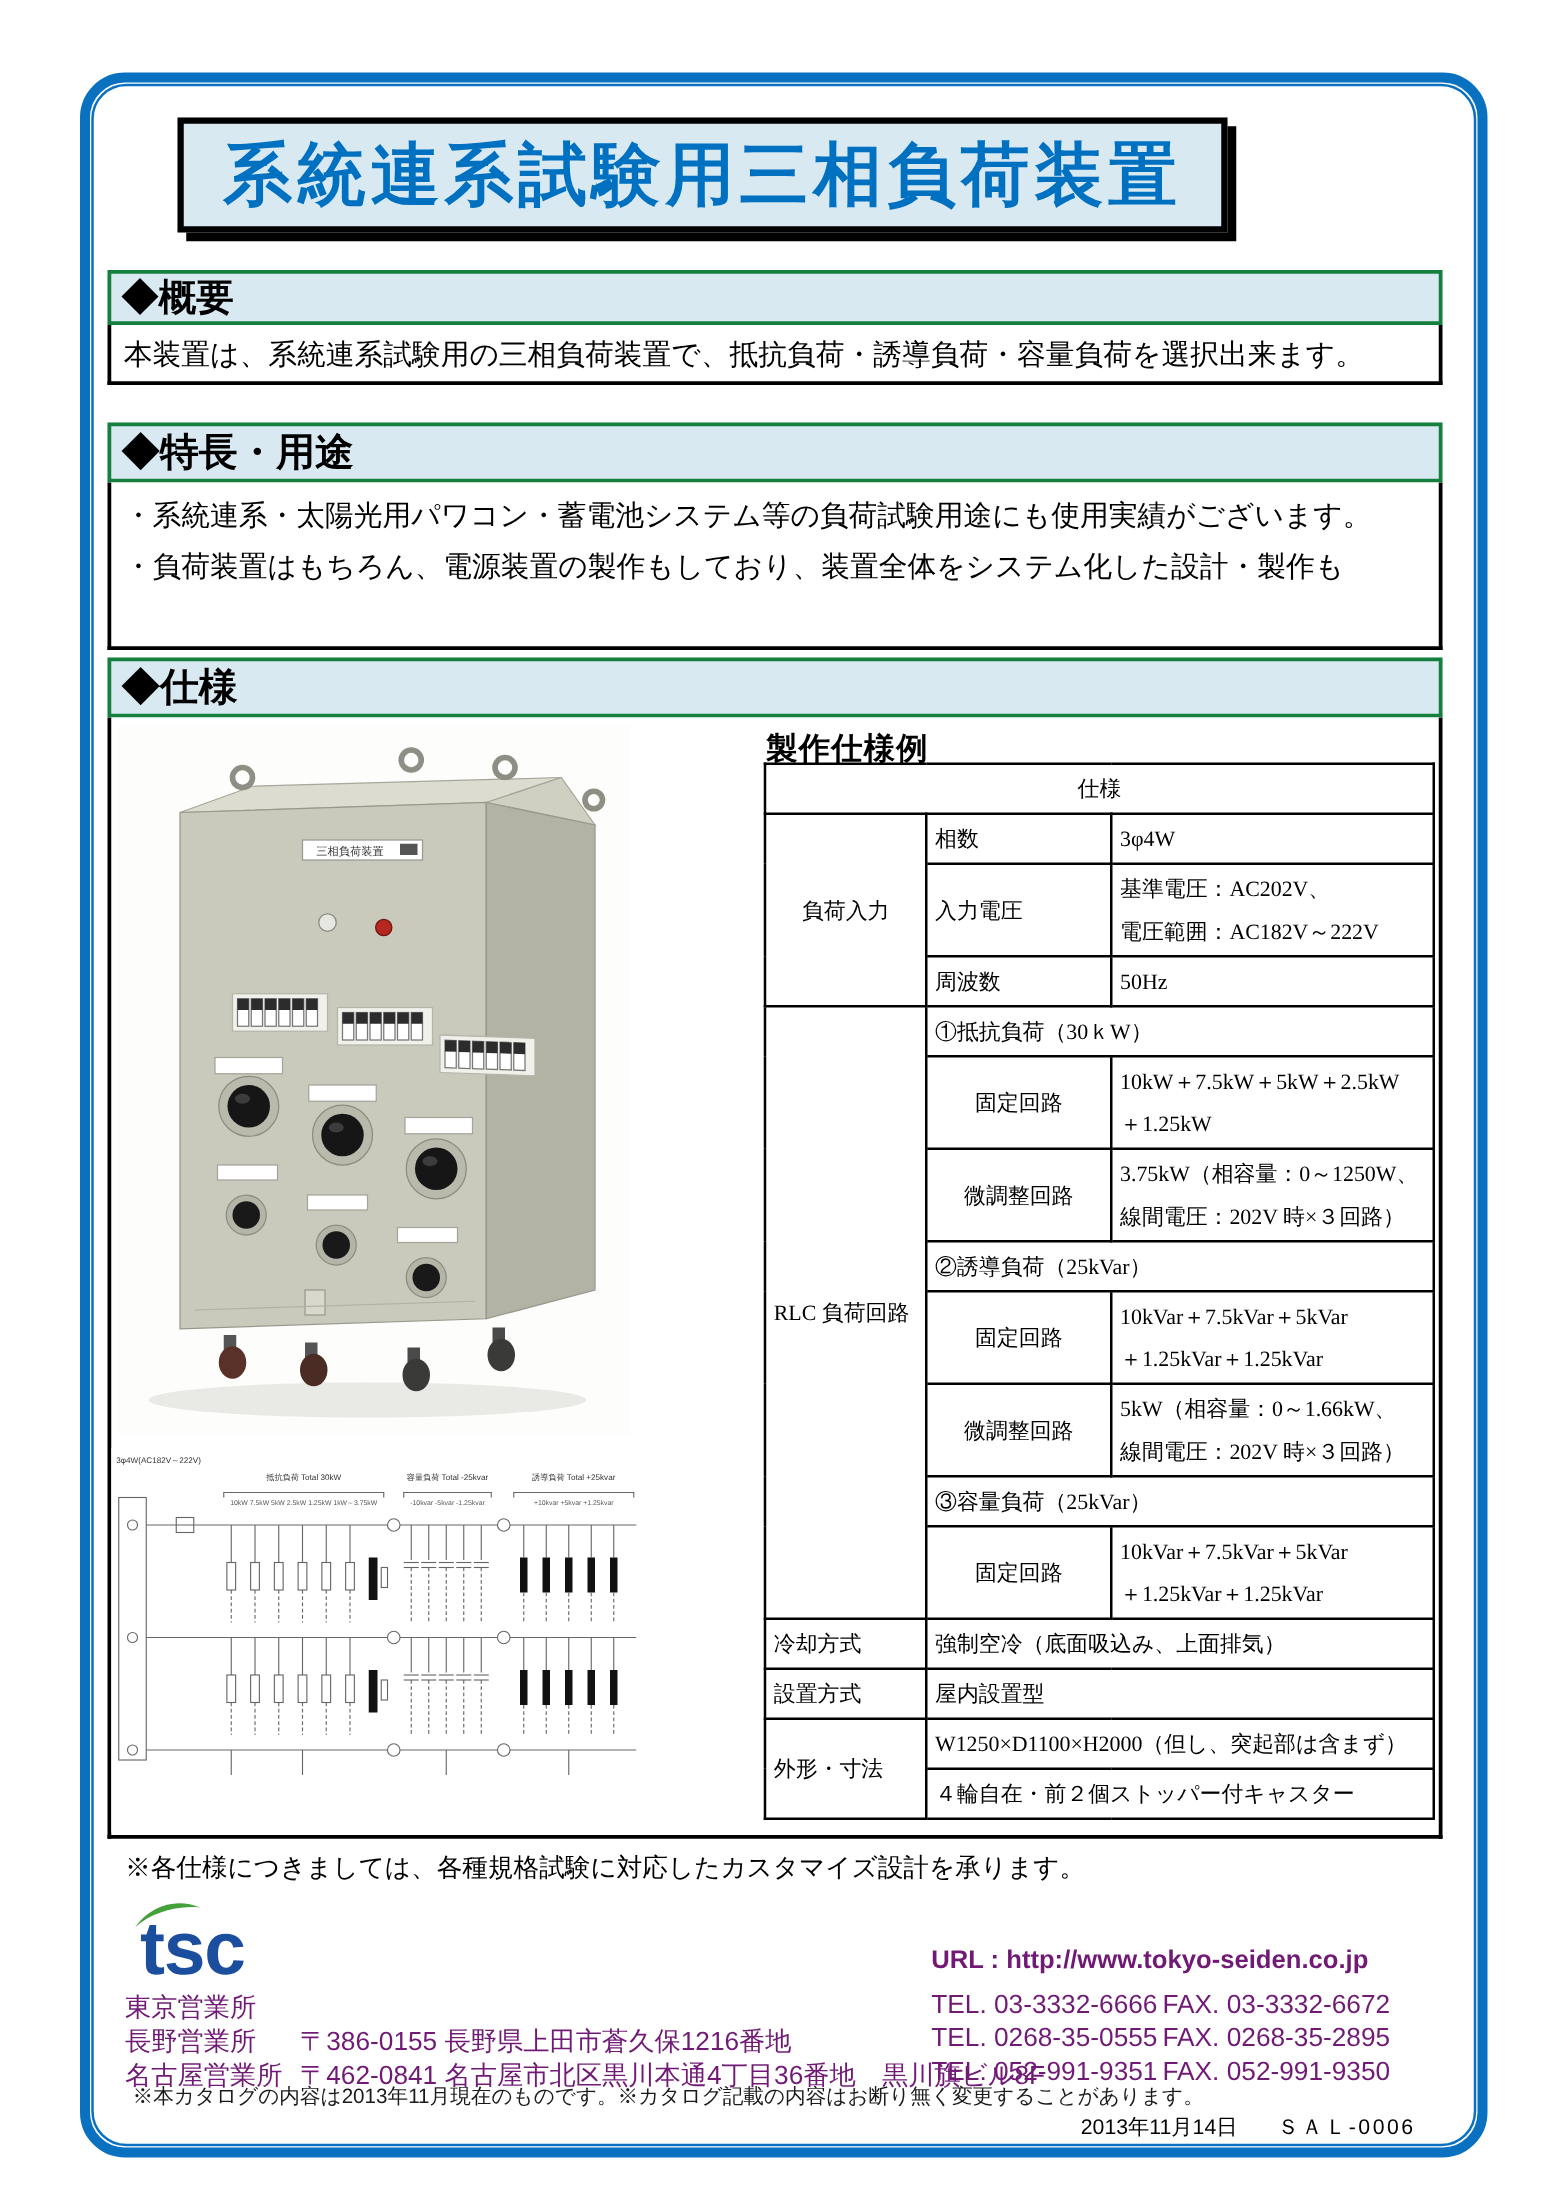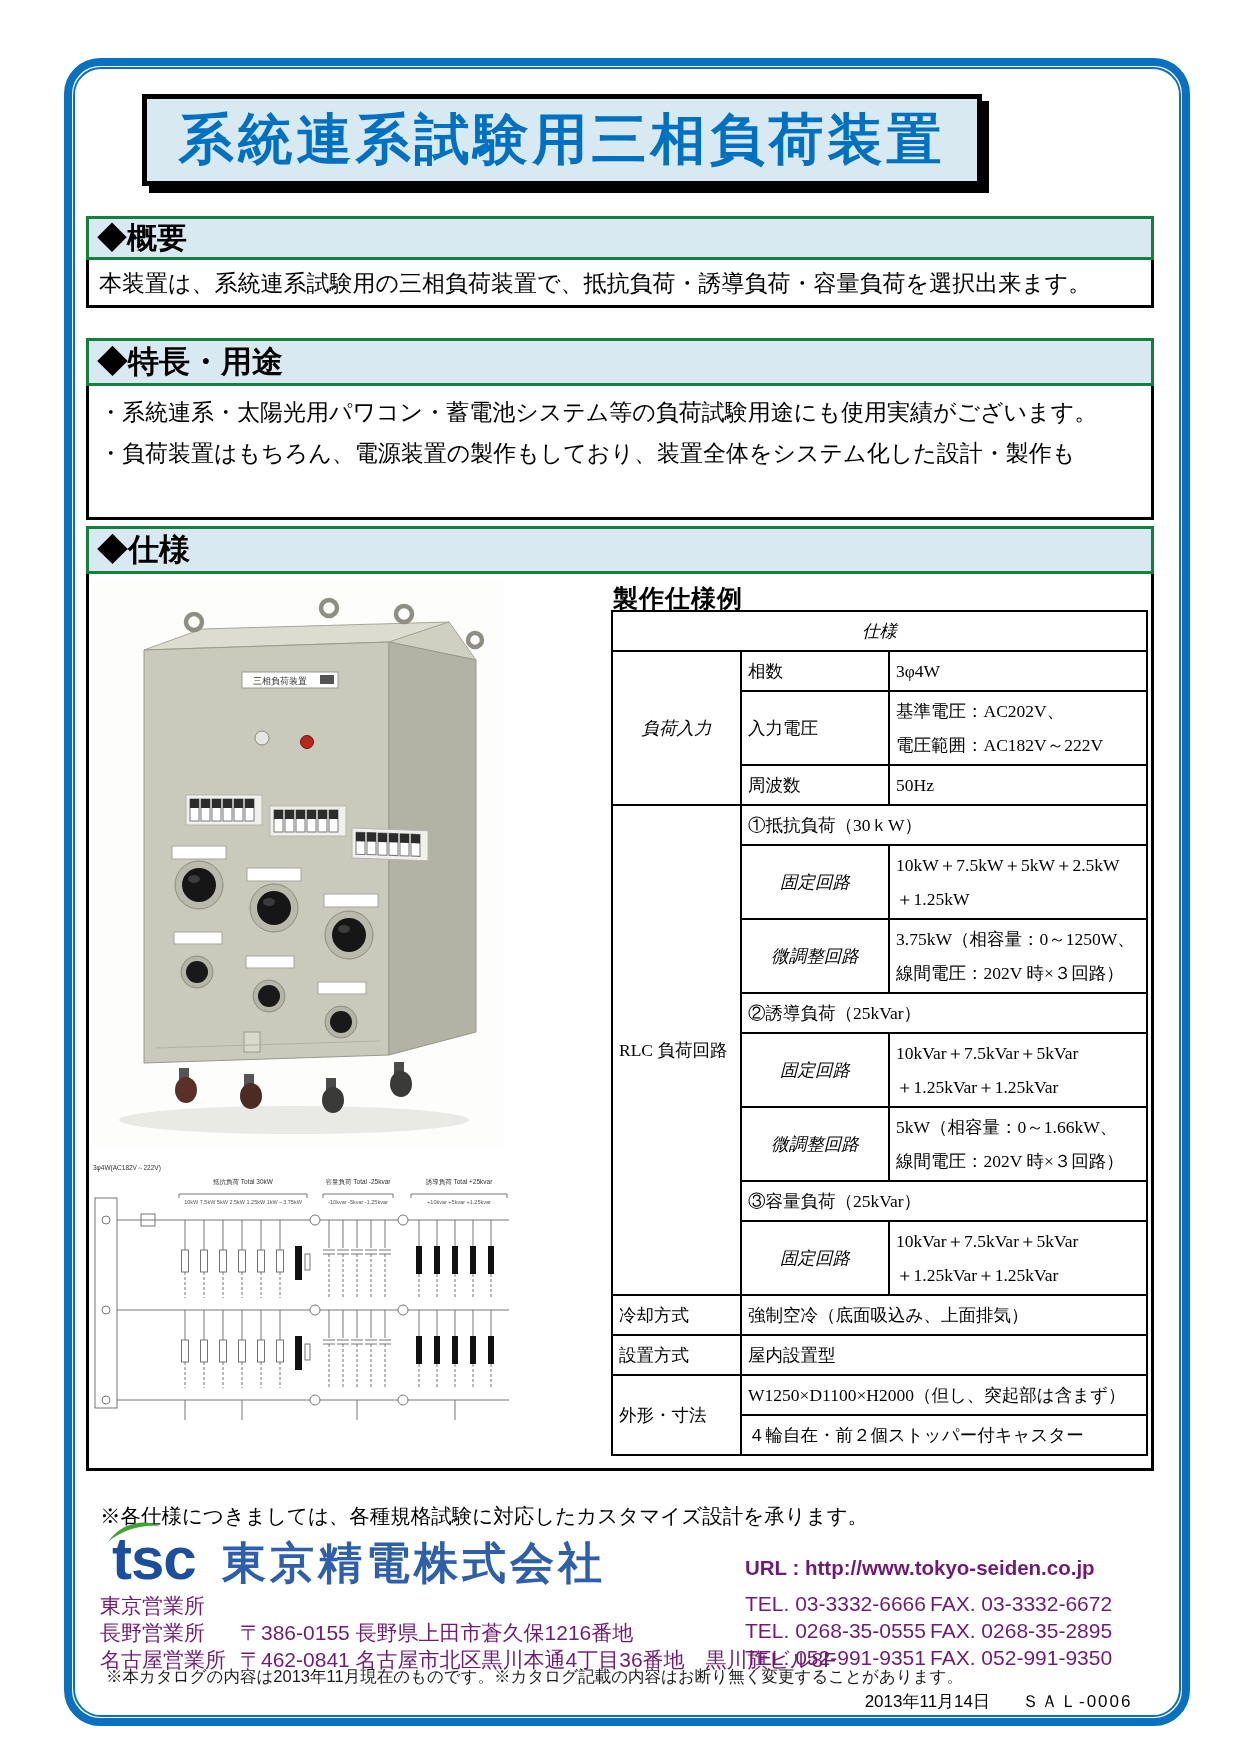--- a/index.html
+++ b/index.html
@@ -27,34 +27,34 @@
   .spec-head{font-size:31px;height:48px;}
   .spec-body{height:897px;}
 
   .spec-title{position:absolute;left:500px;top:8px;font-size:25px;font-weight:600;font-family:"Liberation Serif",serif;letter-spacing:1px;margin-left:24px;}
 
   
   table.spec{position:absolute;left:522px;top:36px;border-collapse:collapse;table-layout:fixed;}
   table.spec td{border:2px solid #000;font-size:17.5px;padding:0 6px;white-space:nowrap;overflow:visible;vertical-align:middle;}
   tr.h1{height:40px;}
   tr.h2{height:74px;}
-  td.cc{text-align:center;font-style:italic;}
+  td.cc{text-align:center;}
   td.g{padding-left:9px;}
   td.val{padding-left:10px;}
   td.v2 div{line-height:34px;}
 
   
   .photo{position:absolute;left:5px;top:6px;width:410px;height:568px;}
   .diagram{position:absolute;left:0px;top:584px;width:428px;height:308px;}
   .dw{stroke:#666;stroke-width:0.9;fill:none;}
   .dtxt{font-size:6.5px;fill:#333;font-family:"Liberation Sans",sans-serif;}
   .dsub{font-size:5.5px;fill:#555;font-family:"Liberation Sans",sans-serif;}
 
   
-  .spec-note{position:absolute;left:100px;top:1464px;font-family:"Liberation Serif",serif;font-size:20.5px;white-space:nowrap;margin-top:22px;}
+  .spec-note{position:absolute;left:100px;top:1464px;font-family:"Liberation Serif",serif;font-size:20.5px;white-space:nowrap;}
 
   
   .logo{position:absolute;left:104px;top:1514px;width:120px;height:56px;}
   .logo .txt{position:absolute;left:8px;top:-6px;font-size:60px;font-weight:bold;color:#1b4f9e;letter-spacing:-1px;font-family:"Liberation Sans",sans-serif;}
   .logo svg{position:absolute;left:2px;top:-12px;}
   .company{position:absolute;left:222px;top:1518px;font-size:44px;color:#2e5fa8;font-family:"Liberation Serif",serif;font-weight:600;letter-spacing:4px;white-space:nowrap;}
   .url{position:absolute;left:745px;top:1540px;font-size:20.5px;font-weight:bold;color:#701a75;white-space:nowrap;}
   .office-row{position:absolute;left:0;width:1241px;height:26px;font-size:21px;color:#701a75;}
   .office-row .nm{position:absolute;left:100px;white-space:nowrap;}
   .office-row .ad{position:absolute;left:240px;white-space:nowrap;}
@@ -395,21 +395,20 @@
   </div>
 
   <div class="spec-note">※各仕様につきましては、各種規格試験に対応したカスタマイズ設計を承ります。</div>
 
   <div class="logo">
     <svg width="60" height="26" viewBox="0 0 60 26">
       <path d="M2 24 C 14 6, 36 0, 54 8 C 34 6, 14 13, 2 24 Z" fill="#44a038"></path>
     </svg>
     <span class="txt">tsc</span>
   </div>
-  <div class="company">東京精電株式会社</div>
   <div class="url">URL : http://www.tokyo-seiden.co.jp</div>
 
   <div class="office-row" style="top:1576px;">
     <span class="nm">東京営業所</span>
     <span class="tl">TEL. 03-3332-6666</span>
     <span class="fx">FAX. 03-3332-6672</span>
   </div>
   <div class="office-row" style="top:1603px;">
     <span class="nm">長野営業所</span>
     <span class="ad">〒386-0155 長野県上田市蒼久保1216番地</span>

